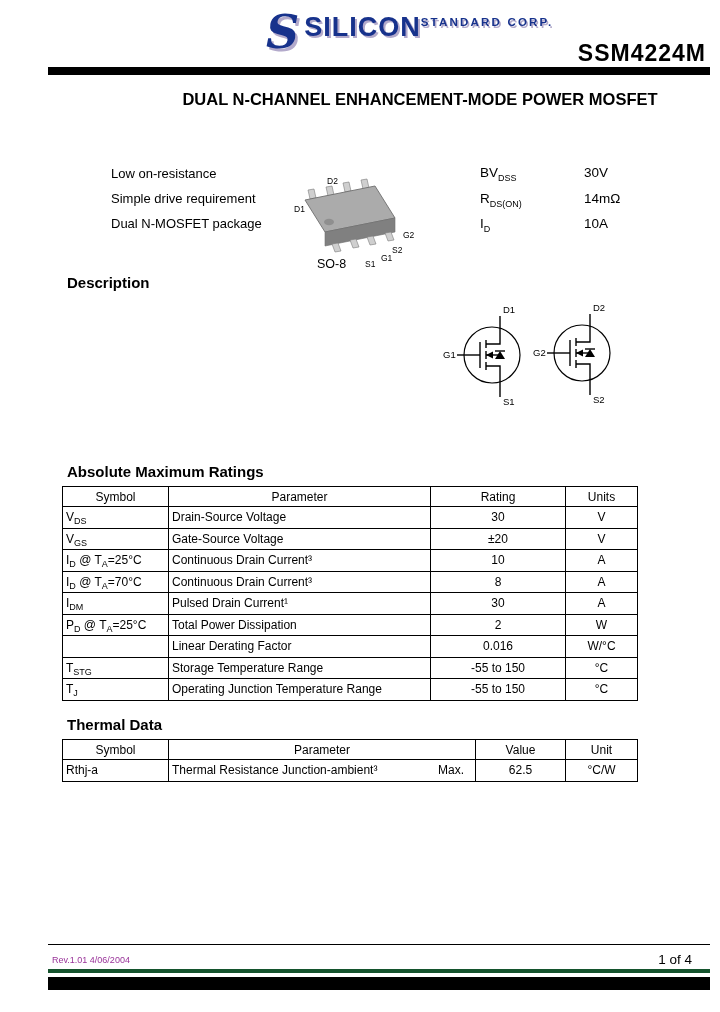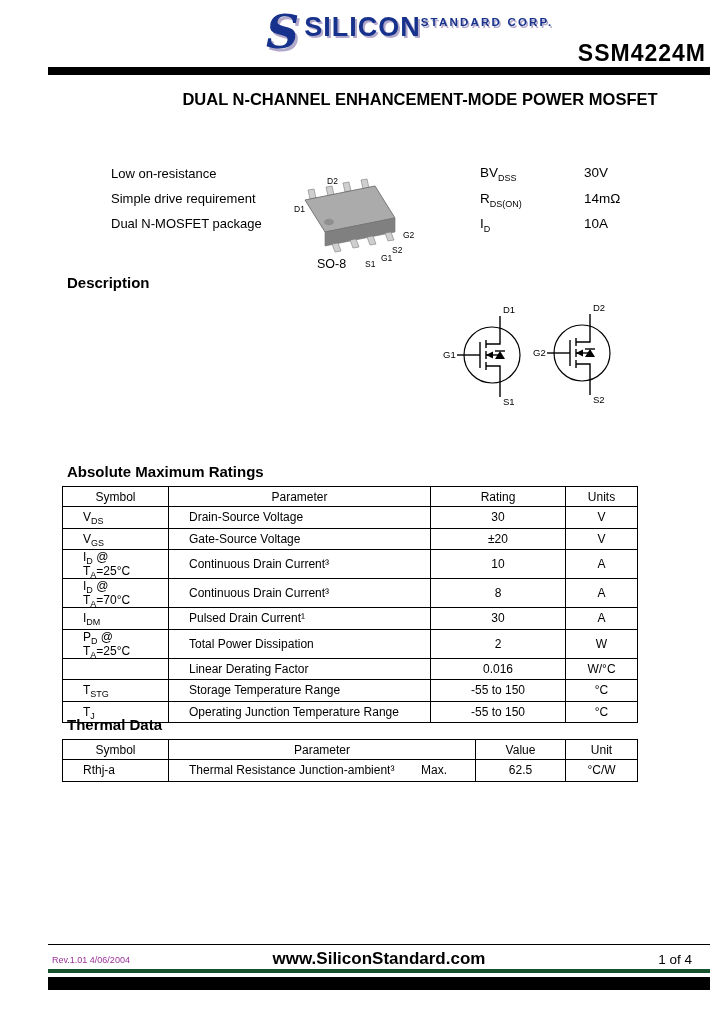--- a/index.html
+++ b/index.html
@@ -52,21 +52,21 @@
   
   .section-heading { position:absolute; font-size:15px; font-weight:bold; }
   .abs-heading { left:67px; top:463px; }
   .thermal-heading { left:67px; top:716px; }
   table.data-table {
     position:absolute; left:62px; border-collapse:collapse; table-layout:fixed;
     width:575px; font-size:12px; border:1.5px solid #000;
   }
   .abs-table { top:486px; }
   .thermal-table { top:739px; }
-  .data-table th, .data-table td { border:1px solid #000; padding:0 20px; }
+  .data-table th, .data-table td { border:1px solid #000; padding:0 3px; }
   .data-table th { height:20px; font-weight:normal; text-align:center; }
   .data-table td { height:21.5px; text-align:left; }
   td.cell-center { text-align:center; }
   .param-flex { display:flex; justify-content:space-between; padding-right:8px; }
   
   .footer {
     position:absolute; left:48px; top:944px; width:662px; height:29px;
     border-top:1px solid #000; border-bottom:4px solid #14532d;
   }
   .revision { position:absolute; left:4px; top:10px; font-size:9px; color:#993399; }
@@ -277,18 +277,17 @@
           </div>
         </td>
         <td class="cell-center">62.5</td>
         <td class="cell-center">°C/W</td>
       </tr>
     </tbody>
   </table>
 
   <div class="footer">
     <div class="revision">Rev.1.01 4/06/2004</div>
-    <div class="website">www.SiliconStandard.com</div>
     <div class="page-number">1 of 4</div>
   </div>
   <div class="rule-bottom"></div>
 
 </div>
 
 </body></html>

